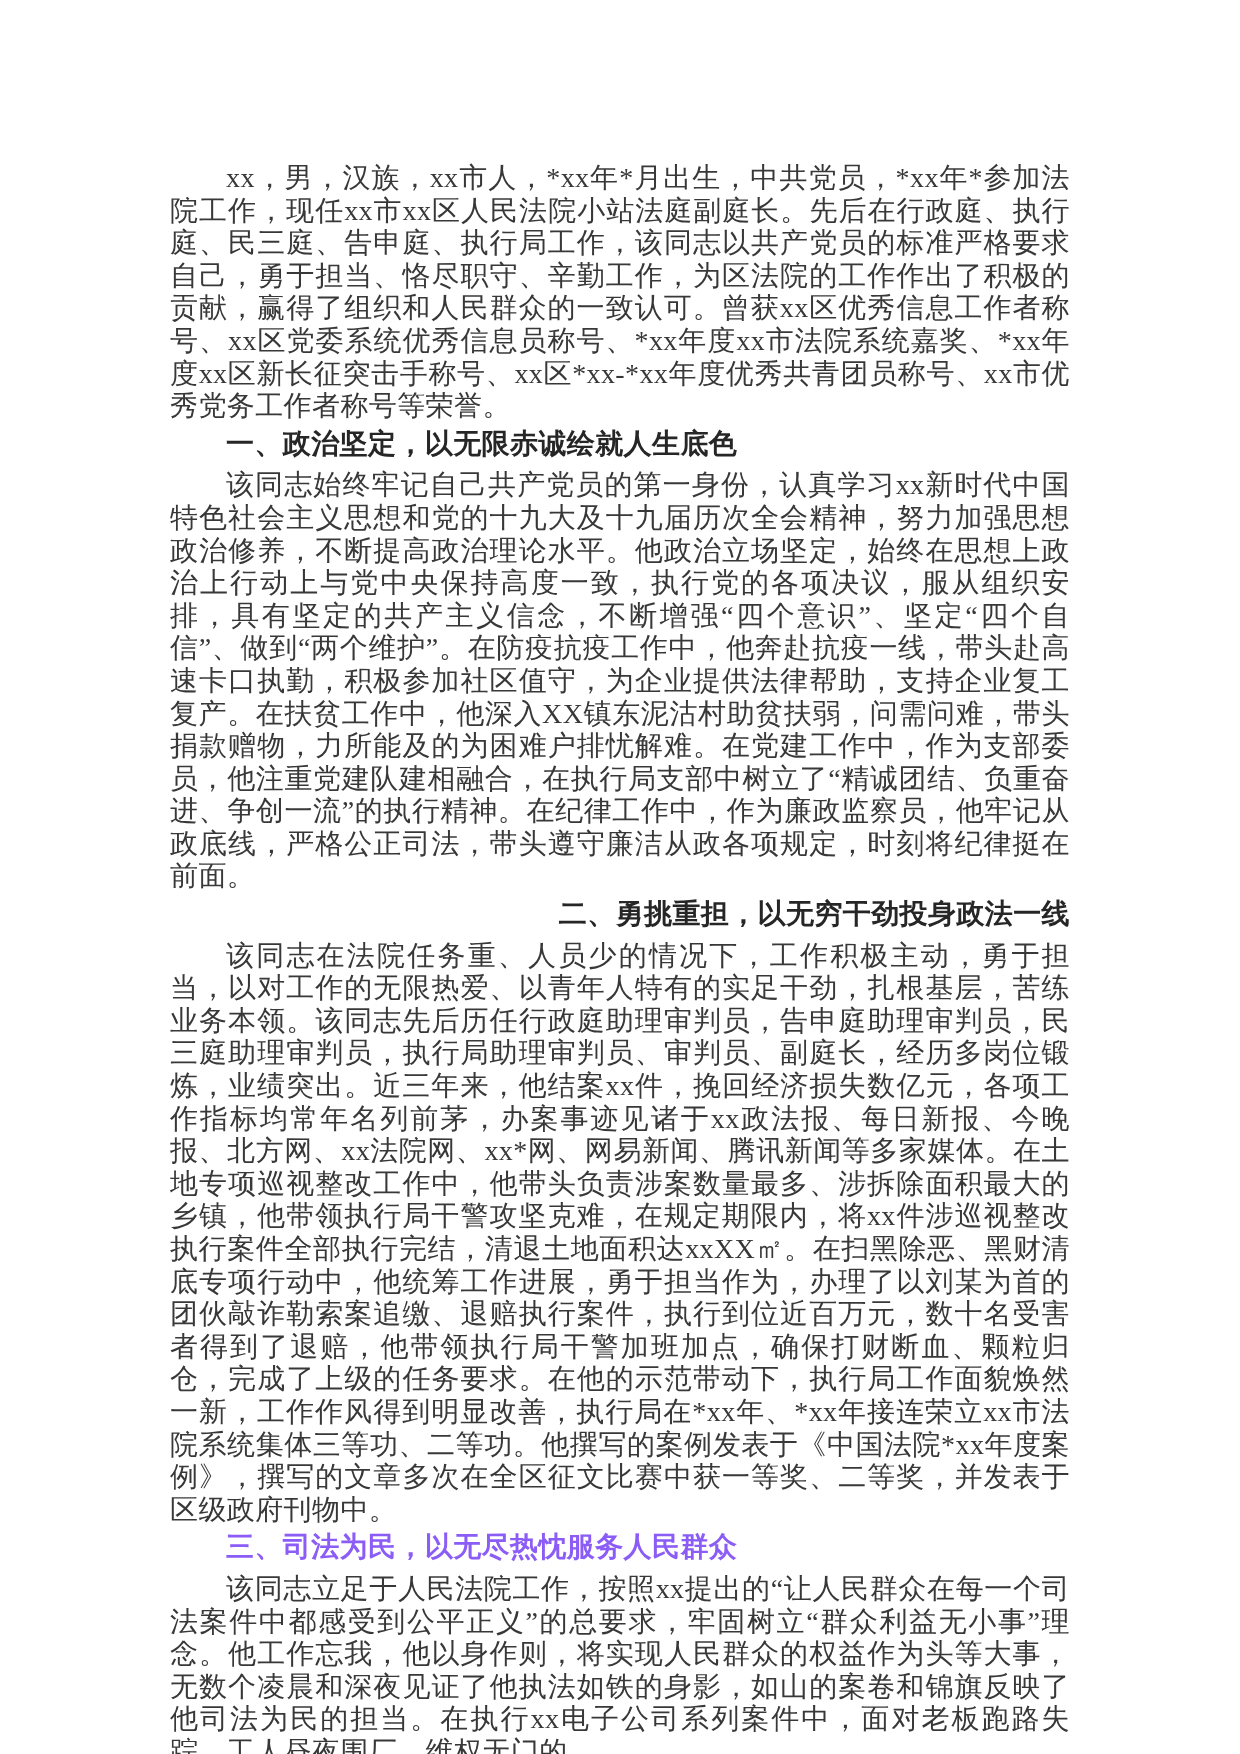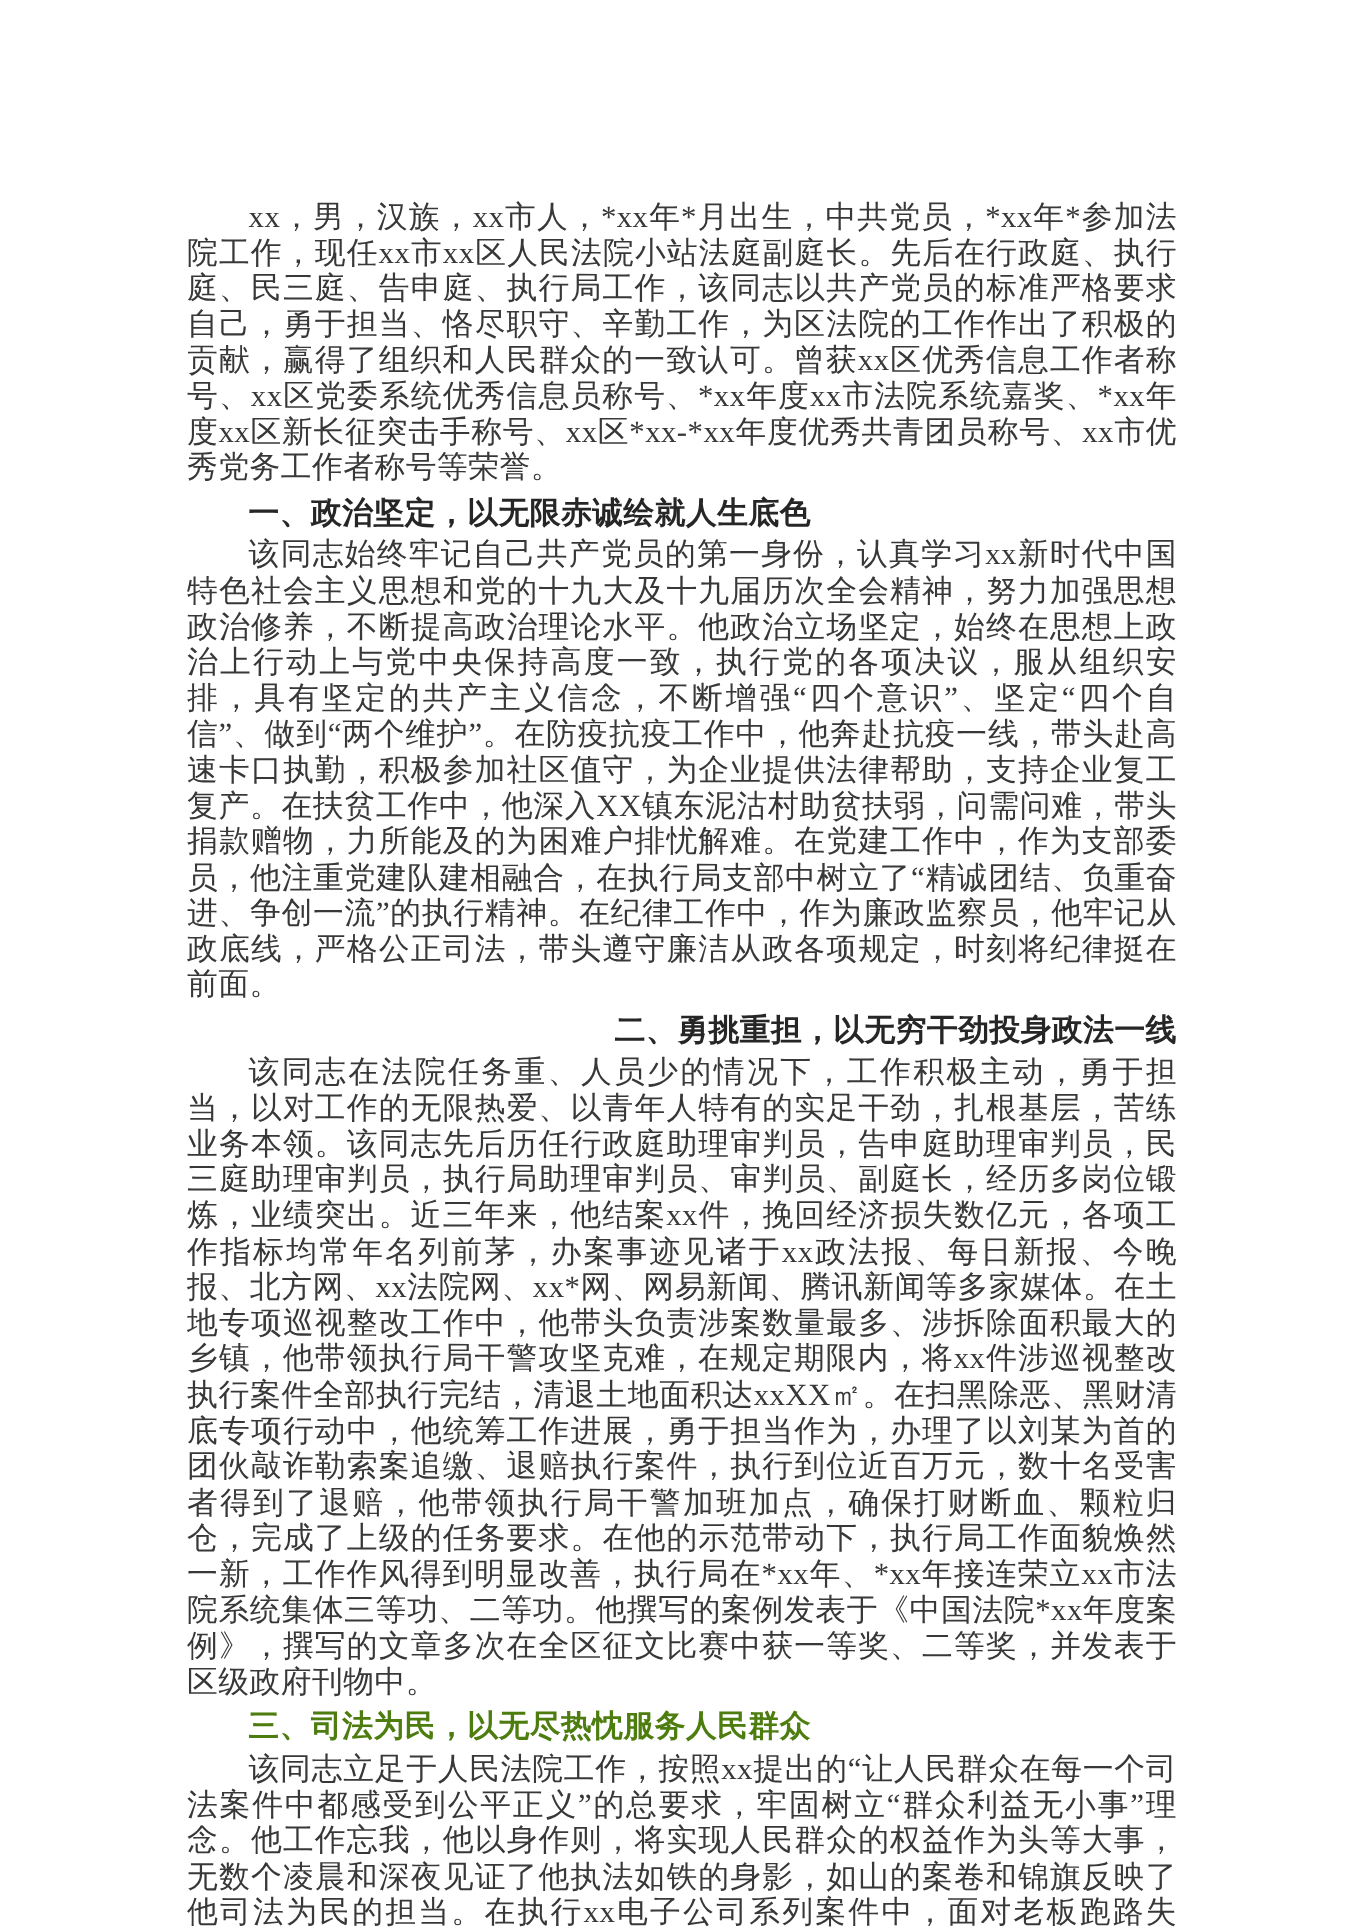--- a/index.html
+++ b/index.html
@@ -30,29 +30,29 @@
     text-indent: 2em;
     letter-spacing: 0.4px;
   }
   h2.heading {
     margin: 7px 0 7px 0;
     font-size: 28px;
     line-height: 32.6px;
     font-weight: 700;
     text-indent: 2em;
     letter-spacing: 0.4px;
-    font-family: Liberation Sans, sans-serif;
+    font-family: Liberation Mono, monospace;
   }
 </style>
 </head>
 <body>
 
 <div class="page" style="background: rgb(255, 255, 255);">
   <div class="content">
-      <p class="body" style="color: rgb(56, 56, 56); margin-top: 20px;">xx，男，汉族，xx市人，*xx年*月出生，中共党员，*xx年*参加法院工作，现任xx市xx区人民法院小站法庭副庭长。先后在行政庭、执行庭、民三庭、告申庭、执行局工作，该同志以共产党员的标准严格要求自己，勇于担当、恪尽职守、辛勤工作，为区法院的工作作出了积极的贡献，赢得了组织和人民群众的一致认可。曾获xx区优秀信息工作者称号、xx区党委系统优秀信息员称号、*xx年度xx市法院系统嘉奖、*xx年度xx区新长征突击手称号、xx区*xx-*xx年度优秀共青团员称号、xx市优秀党务工作者称号等荣誉。</p>
+      <p class="body" style="color: rgb(56, 56, 56);">xx，男，汉族，xx市人，*xx年*月出生，中共党员，*xx年*参加法院工作，现任xx市xx区人民法院小站法庭副庭长。先后在行政庭、执行庭、民三庭、告申庭、执行局工作，该同志以共产党员的标准严格要求自己，勇于担当、恪尽职守、辛勤工作，为区法院的工作作出了积极的贡献，赢得了组织和人民群众的一致认可。曾获xx区优秀信息工作者称号、xx区党委系统优秀信息员称号、*xx年度xx市法院系统嘉奖、*xx年度xx区新长征突击手称号、xx区*xx-*xx年度优秀共青团员称号、xx市优秀党务工作者称号等荣誉。</p>
       <h2 class="heading" style="color: rgb(38, 38, 38);">一、政治坚定，以无限赤诚绘就人生底色</h2>
       <p class="body" style="color: rgb(56, 56, 56);">该同志始终牢记自己共产党员的第一身份，认真学习xx新时代中国特色社会主义思想和党的十九大及十九届历次全会精神，努力加强思想政治修养，不断提高政治理论水平。他政治立场坚定，始终在思想上政治上行动上与党中央保持高度一致，执行党的各项决议，服从组织安排，具有坚定的共产主义信念，不断增强“四个意识”、坚定“四个自信”、做到“两个维护”。在防疫抗疫工作中，他奔赴抗疫一线，带头赴高速卡口执勤，积极参加社区值守，为企业提供法律帮助，支持企业复工复产。在扶贫工作中，他深入XX镇东泥沽村助贫扶弱，问需问难，带头捐款赠物，力所能及的为困难户排忧解难。在党建工作中，作为支部委员，他注重党建队建相融合，在执行局支部中树立了“精诚团结、负重奋进、争创一流”的执行精神。在纪律工作中，作为廉政监察员，他牢记从政底线，严格公正司法，带头遵守廉洁从政各项规定，时刻将纪律挺在前面。</p>
       <h2 class="heading" style="color: rgb(38, 38, 38); text-align: right;">二、勇挑重担，以无穷干劲投身政法一线</h2>
       <p class="body" style="color: rgb(56, 56, 56);">该同志在法院任务重、人员少的情况下，工作积极主动，勇于担当，以对工作的无限热爱、以青年人特有的实足干劲，扎根基层，苦练业务本领。该同志先后历任行政庭助理审判员，告申庭助理审判员，民三庭助理审判员，执行局助理审判员、审判员、副庭长，经历多岗位锻炼，业绩突出。近三年来，他结案xx件，挽回经济损失数亿元，各项工作指标均常年名列前茅，办案事迹见诸于xx政法报、每日新报、今晚报、北方网、xx法院网、xx*网、网易新闻、腾讯新闻等多家媒体。在土地专项巡视整改工作中，他带头负责涉案数量最多、涉拆除面积最大的乡镇，他带领执行局干警攻坚克难，在规定期限内，将xx件涉巡视整改执行案件全部执行完结，清退土地面积达xxXX㎡。在扫黑除恶、黑财清底专项行动中，他统筹工作进展，勇于担当作为，办理了以刘某为首的团伙敲诈勒索案追缴、退赔执行案件，执行到位近百万元，数十名受害者得到了退赔，他带领执行局干警加班加点，确保打财断血、颗粒归仓，完成了上级的任务要求。在他的示范带动下，执行局工作面貌焕然一新，工作作风得到明显改善，执行局在*xx年、*xx年接连荣立xx市法院系统集体三等功、二等功。他撰写的案例发表于《中国法院*xx年度案例》，撰写的文章多次在全区征文比赛中获一等奖、二等奖，并发表于区级政府刊物中。</p>
-      <h2 class="heading" style="color: #4d7c0f;">三、司法为民，以无尽热忱服务人民群众</h2>
+      <h2 class="heading" style="color: #8b5cf6;">三、司法为民，以无尽热忱服务人民群众</h2>
       <p class="body" style="color: rgb(56, 56, 56);">该同志立足于人民法院工作，按照xx提出的“让人民群众在每一个司法案件中都感受到公平正义”的总要求，牢固树立“群众利益无小事”理念。他工作忘我，他以身作则，将实现人民群众的权益作为头等大事，无数个凌晨和深夜见证了他执法如铁的身影，如山的案卷和锦旗反映了他司法为民的担当。在执行xx电子公司系列案件中，面对老板跑路失踪，工人昼夜围厂、维权无门的</p>
     </div>
 </div>
 
 </body></html>

